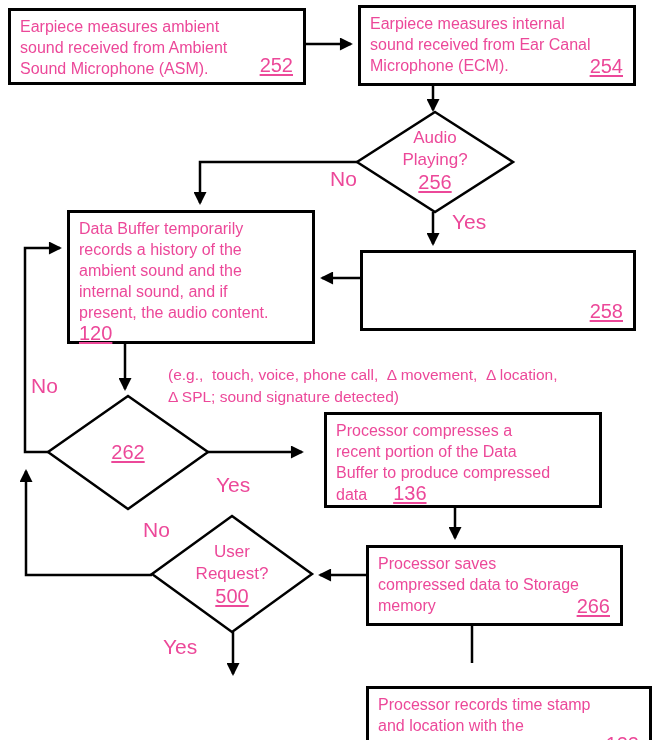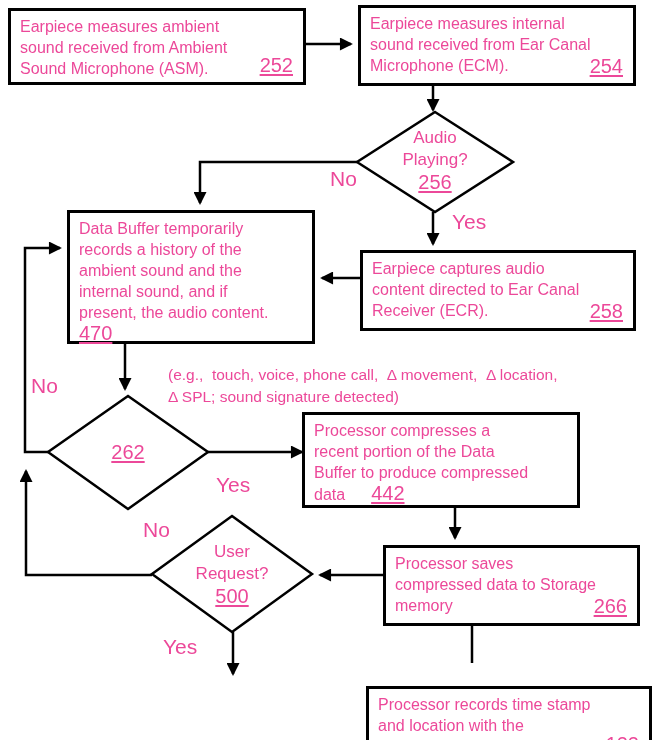--- a/index.html
+++ b/index.html
@@ -90,45 +90,42 @@
   </div>
 
   <div class="pbox" style="left:358px;top:5px;width:278px;height:81px;">
     <div class="lines">Earpiece measures internal
 sound received from Ear Canal
 Microphone (ECM).</div>
     <span class="ref ref-br">254</span>
   </div>
 
   <div class="pbox" style="left:360px;top:250px;width:276px;height:81px;">
-    <div class="lines">Earpiece captures audio
-content directed to Ear Canal
-Receiver (ECR).</div>
     <span class="ref ref-br">258</span>
   </div>
 
   <div class="pbox" style="left:67px;top:210px;width:248px;height:134px;">
     <div class="lines">Data Buffer temporarily
 records a history of the
 ambient sound and the
 internal sound, and if
 present, the audio content.</div>
-    <div class="ref">470</div>
+    <div class="ref">120</div>
   </div>
 
-  <div class="pbox" style="left:302px;top:412px;width:278px;height:96px;">
+  <div class="pbox" style="left:324px;top:412px;width:278px;height:96px;">
     <div class="lines">Processor compresses a
 recent portion of the Data
 Buffer to produce compressed</div>
     <div class="lastline">
-      <span>data</span><span class="ref">442</span>
+      <span>data</span><span class="ref">136</span>
     </div>
   </div>
 
-  <div class="pbox" style="left:383px;top:545px;width:257px;height:81px;">
+  <div class="pbox" style="left:366px;top:545px;width:257px;height:81px;">
     <div class="lines">Processor saves
 compressed data to Storage
 memory</div>
     <span class="ref ref-br">266</span>
   </div>
 
   <div class="pbox" style="left:366px;top:686px;width:286px;height:78px;">
     <div class="lines">Processor records time stamp
 and location with the
 compressed data</div>

